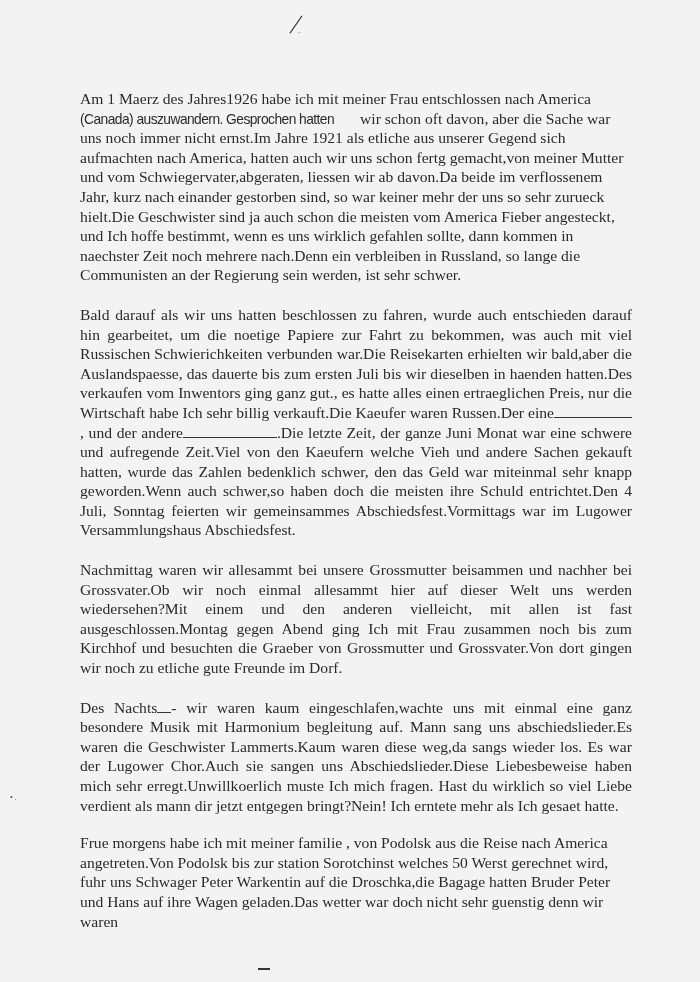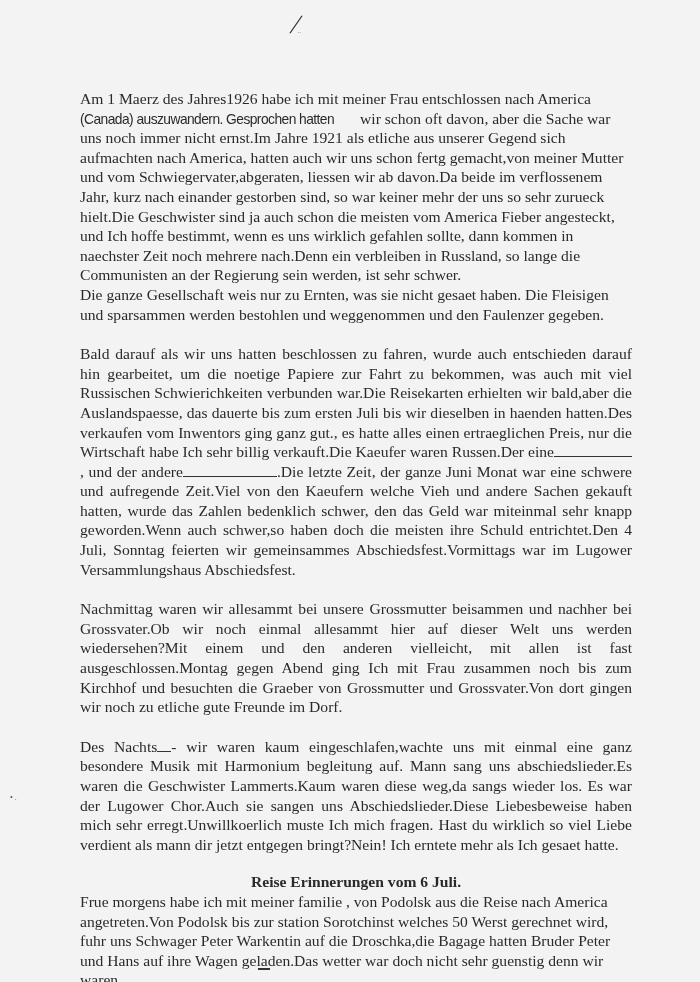--- a/index.html
+++ b/index.html
@@ -32,38 +32,36 @@
 <body>
 
 <div class="page-mark"><span>/</span><small>..</small></div>
 
 <div class="doc">
   <p class="para left">
     <span>Am 1 Maerz des Jahres1926 habe ich mit meiner Frau entschlossen nach America</span><br>
     <span class="condensed">(Canada) auszuwandern. Gesprochen hatten</span><span> wir schon oft davon, aber die Sache war uns</span>
     <span>noch immer nicht ernst.Im Jahre 1921 als etliche aus unserer Gegend sich aufmachten nach America, hatten auch wir uns schon fertg gemacht,von meiner Mutter und vom Schwiegervater,abgeraten, liessen wir ab davon.Da beide im verflossenem Jahr, kurz nach einander gestorben sind, so war keiner mehr der uns so sehr zurueck hielt.Die Geschwister sind ja auch schon die meisten vom America Fieber angesteckt, und Ich hoffe bestimmt, wenn es uns wirklich gefahlen sollte, dann kommen in naechster Zeit noch mehrere nach.Denn ein verbleiben in Russland, so lange die Communisten an der Regierung sein werden, ist sehr schwer.</span>
   </p>
-  <p class="para left">Die ganze Gesellschaft weis nur zu Ernten, was sie nicht gesaet haben. Die Fleisigen und sparsammen werden bestohlen und weggenommen und den Faulenzer gegeben.</p>
 
   <div class="gap"></div>
 
   <p class="para">
     <span>Bald darauf als wir uns hatten beschlossen zu fahren, wurde auch entschieden darauf hin gearbeitet, um die noetige Papiere zur Fahrt zu bekommen, was auch mit viel Russischen Schwierichkeiten verbunden war.Die Reisekarten erhielten wir bald,aber die Auslandspaesse, das dauerte bis zum ersten Juli bis wir dieselben in haenden hatten.Des verkaufen vom Inwentors ging ganz gut., es hatte alles einen ertraeglichen Preis, nur die Wirtschaft habe Ich sehr billig verkauft.Die Kaeufer waren Russen.Der eine</span><span class="blank" style="width:78px"></span><span>, und der andere</span><span class="blank" style="width:94px"></span><span>.Die letzte Zeit, der ganze Juni Monat war eine schwere und aufregende Zeit.Viel von den Kaeufern welche Vieh und andere Sachen gekauft hatten, wurde das Zahlen bedenklich schwer, den das Geld war miteinmal sehr knapp geworden.Wenn auch schwer,so haben doch die meisten ihre Schuld entrichtet.Den 4 Juli, Sonntag feierten wir gemeinsammes Abschiedsfest.Vormittags war im Lugower Versammlungshaus Abschiedsfest.</span>
   </p>
 
   <div class="gap"></div>
 
   <p class="para">Nachmittag waren wir allesammt bei unsere Grossmutter beisammen und nachher bei Grossvater.Ob wir noch einmal allesammt hier auf dieser Welt uns werden wiedersehen?Mit einem und den anderen vielleicht, mit allen ist fast ausgeschlossen.Montag gegen Abend ging Ich mit Frau zusammen noch bis zum Kirchhof und besuchten die Graeber von Grossmutter und Grossvater.Von dort gingen wir noch zu etliche gute Freunde im Dorf.</p>
 
   <div class="gap"></div>
 
   <p class="para">
     <span>Des Nachts</span><span class="blank" style="width:14px"></span><span>- wir waren kaum eingeschlafen,wachte uns mit einmal eine ganz besondere Musik mit Harmonium begleitung auf. Mann sang uns abschiedslieder.Es waren die Geschwister Lammerts.Kaum waren diese weg,da sangs wieder los. Es war der Lugower Chor.Auch sie sangen uns Abschiedslieder.Diese Liebesbeweise haben mich sehr erregt.Unwillkoerlich muste Ich mich fragen. Hast du wirklich so viel Liebe verdient als mann dir jetzt entgegen bringt?Nein! Ich erntete mehr als Ich gesaet hatte.</span>
   </p>
 
   <div class="gap-sm"></div>
 
-  <p class="heading">Reise Erinnerungen vom 6 Juli.</p>
   <p class="para left">Frue morgens habe ich mit meiner familie , von Podolsk aus die Reise nach America angetreten.Von Podolsk bis zur station Sorotchinst welches 50 Werst gerechnet wird, fuhr uns Schwager Peter Warkentin auf die Droschka,die Bagage hatten Bruder Peter und Hans auf ihre Wagen geladen.Das wetter war doch nicht sehr guenstig denn wir waren</p>
 </div>
 
 <div class="dot-mark">• .</div>
 <div class="bottom-mark"></div>
 
 </body></html>

